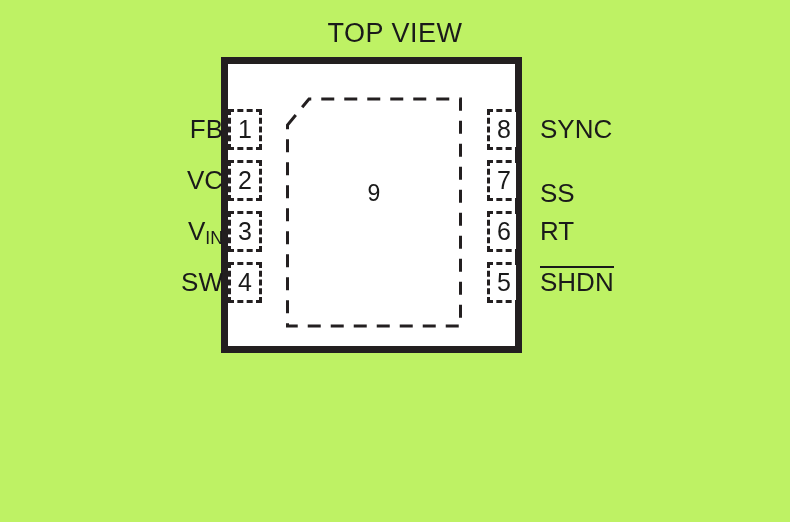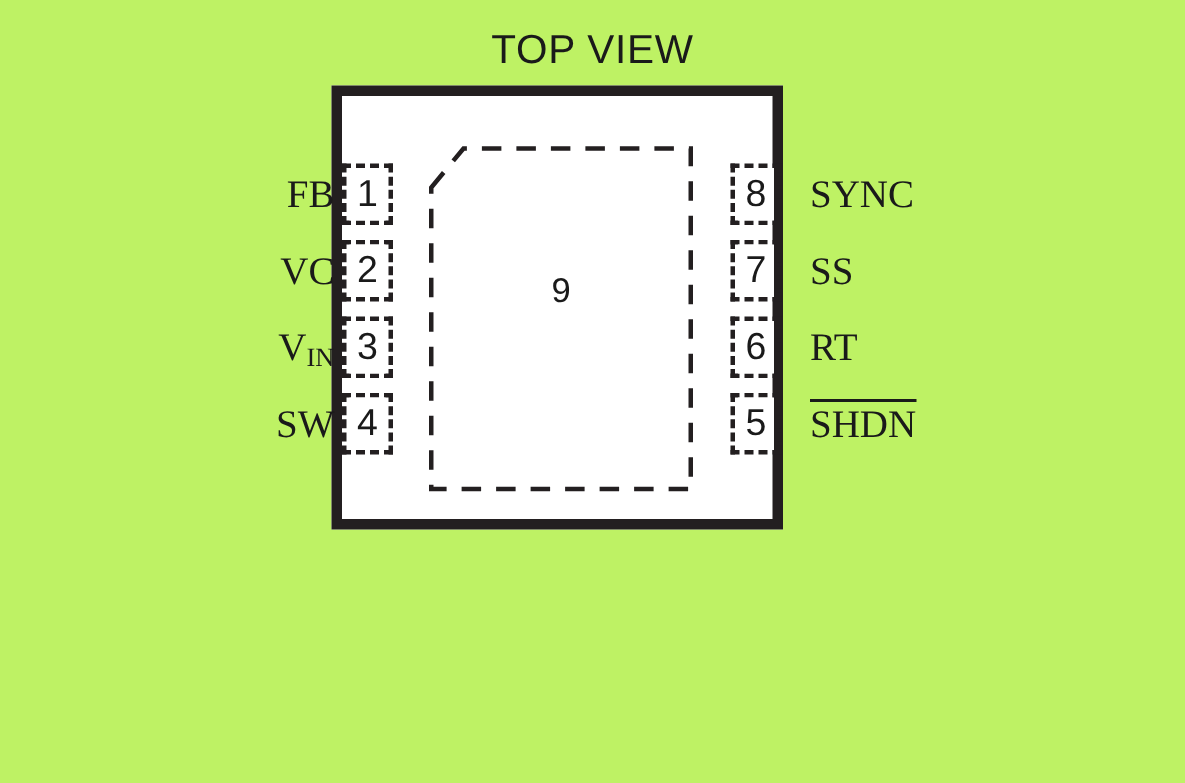--- a/index.html
+++ b/index.html
@@ -94,21 +94,20 @@
     margin: 0 2px;
   }
 
   
   .pin-label {
     position: absolute;
     font-size: 26px;
     line-height: 41px;
     color: #1a1a1a;
     white-space: nowrap;
-    font-family: Liberation Serif, serif;
   }
   .pin-label.left {
     right: 567px;      
     text-align: right;
   }
   .pin-label.right {
     left: 540px;
     text-align: left;
   }
   .pin-label sub {
@@ -186,21 +185,21 @@
   <div class="pin-label left" style="top:262px;">SW</div>
 
   <div class="pin-box right" style="top:109px;">
     <span class="digit">8</span>
   </div>
   <div class="pin-label right" style="top:109px;text-align:right;">SYNC</div>
 
   <div class="pin-box right" style="top:160px;">
     <span class="digit">7</span>
   </div>
-  <div class="pin-label right" style="top:160px;">SS</div>
+  <div class="pin-label right" style="top:173px;">SS</div>
 
   <div class="pin-box right" style="top:211px;">
     <span class="digit">6</span>
   </div>
   <div class="pin-label right" style="top:211px;">RT</div>
 
   <div class="pin-box right" style="top:262px;">
     <span class="digit">5</span>
   </div>
   <div class="pin-label right" style="top:262px;text-align:right;"><span class="overbar">SHDN</span></div>

